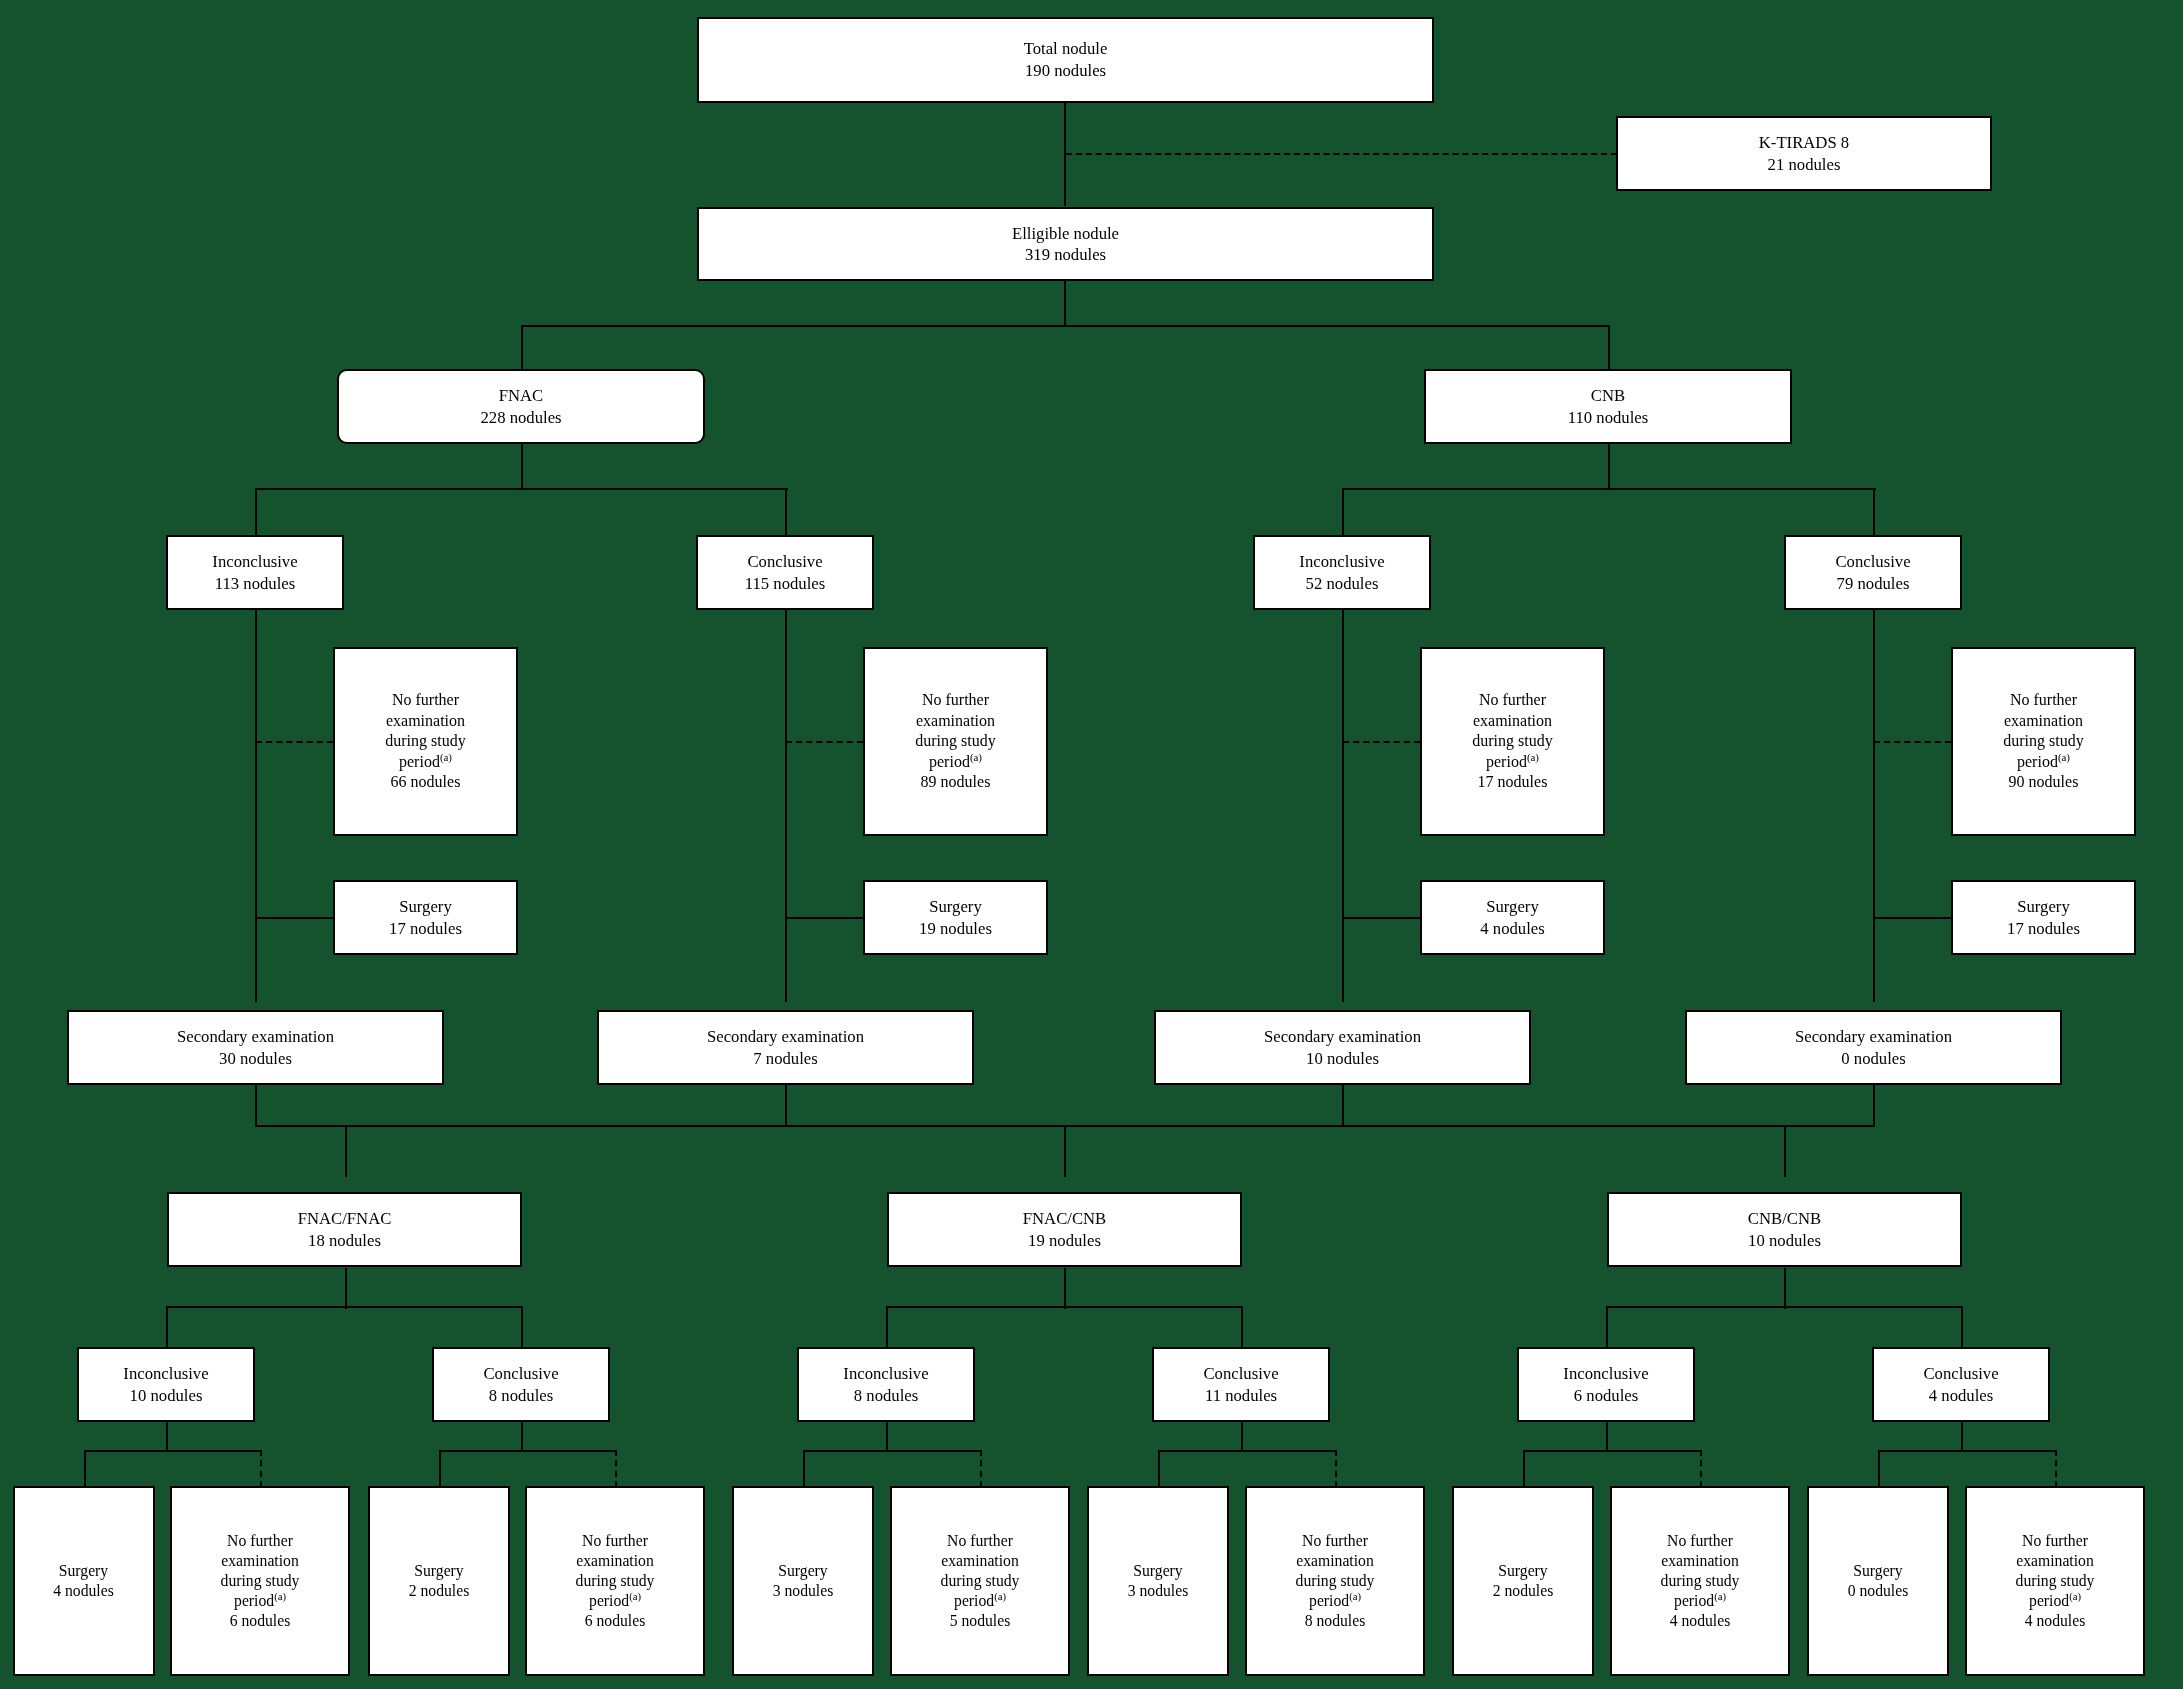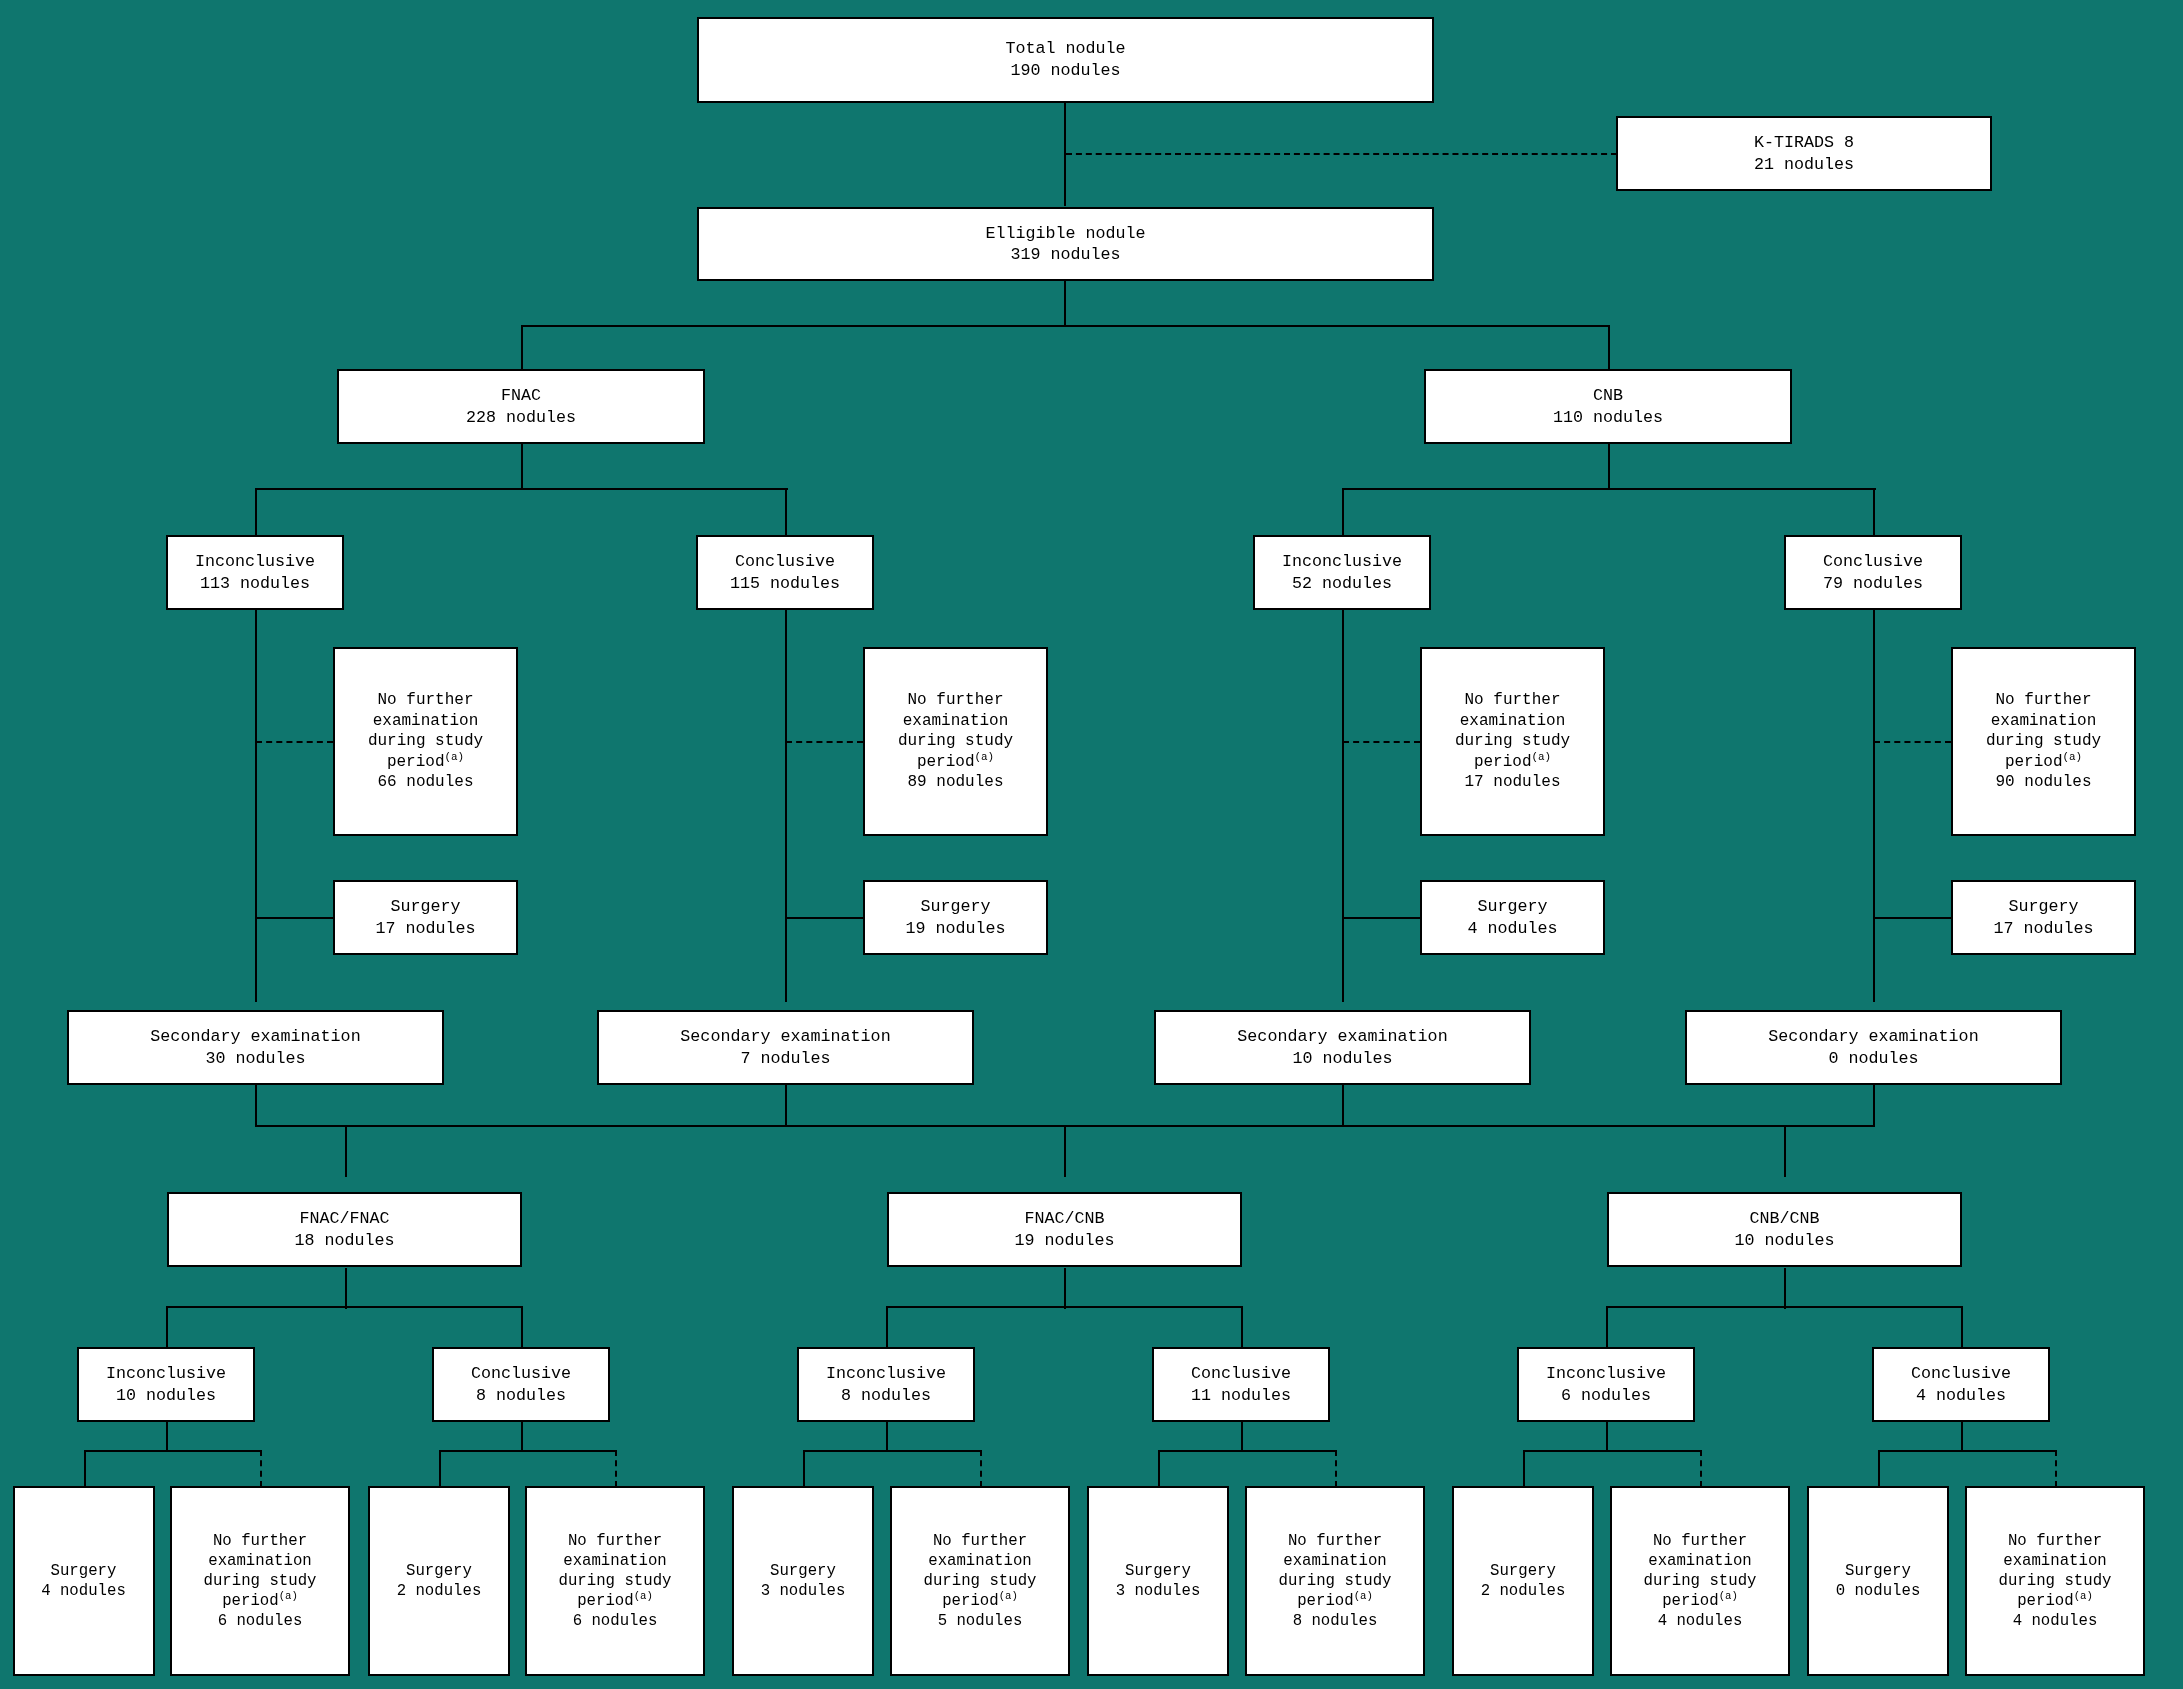--- a/index.html
+++ b/index.html
@@ -1,20 +1,20 @@
 <!DOCTYPE html>
 <html style="font-size:8.4px"><head>
 <meta charset="utf-8">
 <style>
   html,body{margin:0;padding:0;background:#fff;}
   #stage{
     position:relative;
     width:2183px;height:1689px;
-    background:#0f766e;
-    font-family:Liberation Mono, monospace;
+    background:#14532d;
+    font-family:Liberation Serif, serif;
     color:#000;
     overflow:hidden;
   }
   .box{
     position:absolute;
     box-sizing:border-box;
     border:2.1px solid #000;
     background:#fff;
     display:flex;
     flex-direction:column;
@@ -146,21 +146,21 @@
   <div class="box f32" style="left:1616px;top:116px;width:376px;height:75px;">
     <span class="ln">K-TIRADS 8</span>
     <span class="ln">21 nodules</span>
   </div>
 
   <div class="box f32" style="left:697px;top:207px;width:737px;height:74px;align-items:center;">
     <span class="ln">Elligible nodule</span>
     <span class="ln">319 nodules</span>
   </div>
 
-  <div class="box f32" style="left:337px;top:369px;width:368px;height:75px;">
+  <div class="box f32" style="left:337px;top:369px;width:368px;height:75px;border-radius:10px;">
     <span class="ln">FNAC</span>
     <span class="ln">228 nodules</span>
   </div>
   <div class="box f32" style="left:1424px;top:369px;width:368px;height:75px;">
     <span class="ln">CNB</span>
     <span class="ln">110 nodules</span>
   </div>
 
   <div class="box f32" style="left:166px;top:535px;width:178px;height:75px;">
     <span class="ln">Inconclusive</span>

